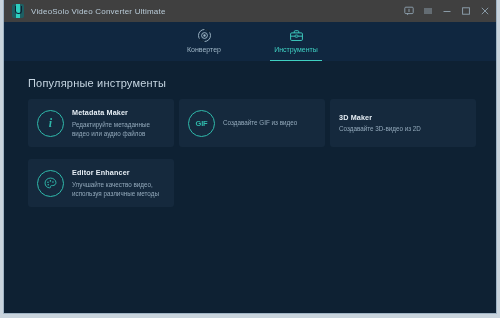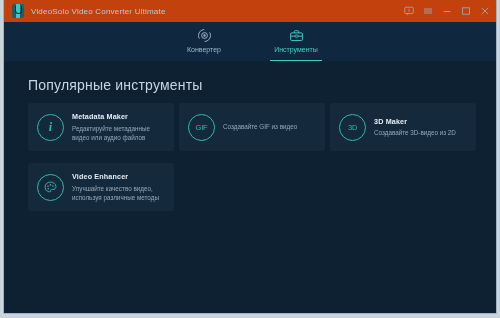--- a/index.html
+++ b/index.html
@@ -23,21 +23,21 @@
     height: 313px;
     background: #0e2133;
     overflow: hidden;
     box-shadow: 0 0 0 1px #9fb3c4;
   }
 
   
   .titlebar {
     position: relative;
     height: 22px;
-    background: #c2410c;
+    background: #404040;
     display: flex;
     align-items: center;
     padding-left: 8px;
   }
   .logo-mark {
     width: 12px;
     height: 14px;
     border-radius: 2px;
     background: linear-gradient(90deg, #1d5f63 0%, #1d5f63 32%, #2ecfc0 32%, #2ecfc0 68%, #1d5f63 68%);
     position: relative;
@@ -120,21 +120,21 @@
 
   
   .content {
     position: relative;
     height: calc(313px - 22px - 37px);
     background: #0e2133;
     padding: 16px 24px 0 24px;
     box-sizing: border-box;
   }
   .section-title {
-    font-size: 14px;
+    font-size: 11px;
     color: #c6d6e2;
     margin-bottom: 10px;
     letter-spacing: .2px;
   }
   .grid {
     display: grid;
     grid-template-columns: repeat(3, 146px);
     gap: 12px 5px;
   }
   .card {
@@ -153,21 +153,21 @@
     border: 1.3px solid #2fb9ab;
     flex: none;
     display: flex;
     align-items: center;
     justify-content: center;
     color: #2fb9ab;
     margin-right: 8px;
   }
   .card-icon .txt {
     font-size: 7.5px;
-    font-weight: normal;
+    font-weight: bold;
     letter-spacing: -.2px;
   }
   .card-icon .ital {
     font-family: "Liberation Serif", serif;
     font-style: italic;
     font-size: 12px;
     font-weight: bold;
     line-height: 1;
   }
   .card-text { min-width: 0; }
@@ -282,41 +282,38 @@
       <div class="card">
         <div class="card-icon">
           <span class="txt">GIF</span>
         </div>
         <div class="card-text">
           <div class="card-desc wide">Создавайте GIF из видео</div>
         </div>
       </div>
 
       <div class="card">
-        <div class="card-icon">
-          <span class="txt">3D</span>
-        </div>
         <div class="card-text">
           <div class="card-title">3D Maker</div>
           <div class="card-desc wide">Создавайте 3D-видео из 2D</div>
         </div>
       </div>
 
       <div class="card">
         <div class="card-icon">
           <svg width="15" height="15" viewBox="0 0 16 16">
             <path d="M8 2.2 C4.6 2.2 2.2 4.5 2.2 7.6 C2.2 10.5 4.3 12.6 7 12.6 C8 12.6 8.3 12 8.1 11.4 C7.9 10.8 8.3 10.2 9.1 10.2 L10.4 10.2 C12.3 10.2 13.8 8.9 13.8 7.1 C13.8 4.4 11.3 2.2 8 2.2 Z" fill="none" stroke="#2fb9ab" stroke-width="1"></path>
             <circle cx="5.3" cy="6.6" r="0.85" fill="#2fb9ab"></circle>
             <circle cx="7.9" cy="5.2" r="0.85" fill="#2fb9ab"></circle>
             <circle cx="10.6" cy="6.4" r="0.85" fill="#2fb9ab"></circle>
             <circle cx="5.6" cy="9.4" r="0.85" fill="#2fb9ab"></circle>
           </svg>
         </div>
         <div class="card-text">
-          <div class="card-title">Video Enhancer</div>
+          <div class="card-title">Editor Enhancer</div>
           <div class="card-desc">Улучшайте качество видео, используя различные методы</div>
         </div>
       </div>
 
     </div>
   </div>
 
 </div>
 
 </body></html>

